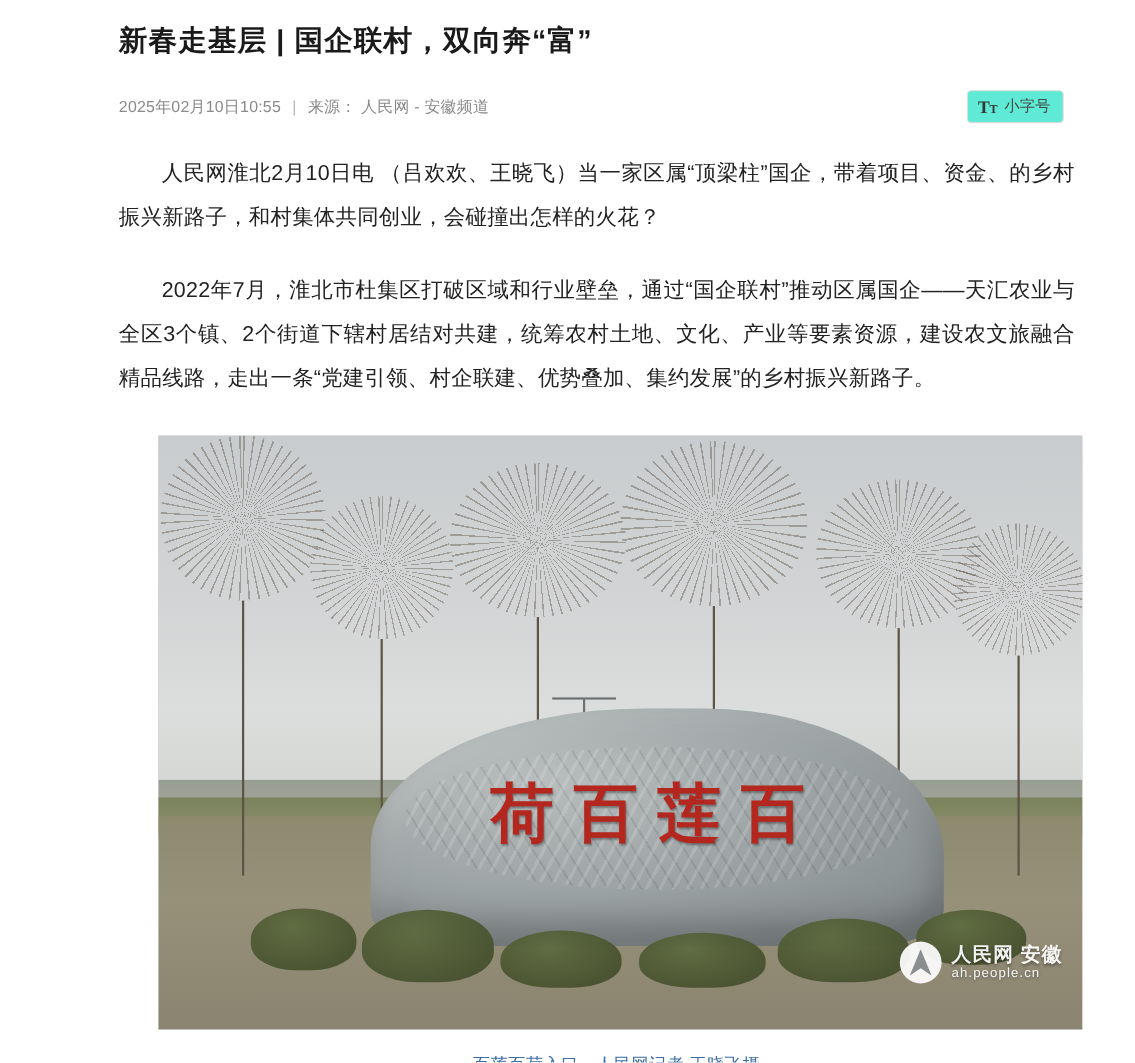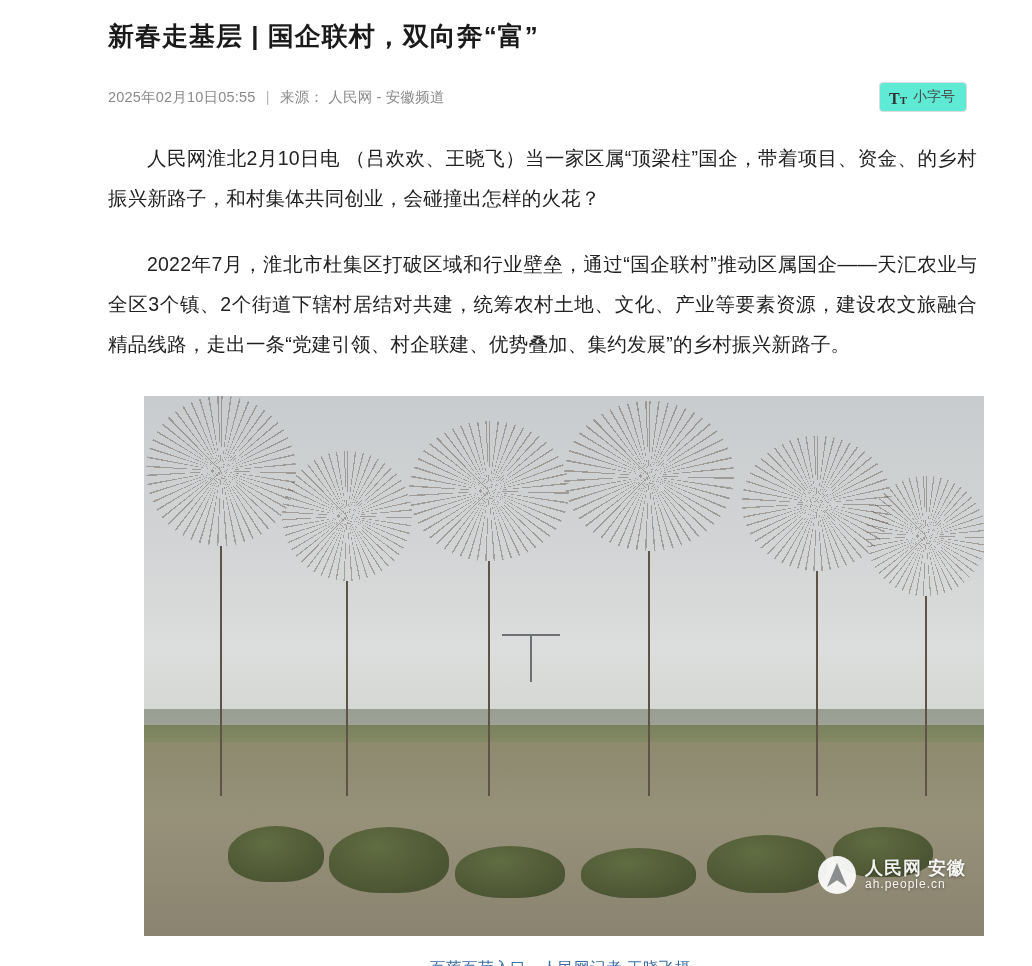--- a/index.html
+++ b/index.html
@@ -260,21 +260,21 @@
 </head>
 <body>
 
 <div class="page">
   <div class="article">
 
     <h1 class="headline">新春走基层 | 国企联村，双向奔“富”</h1>
 
     <div class="meta-row">
       <div class="meta-left">
-        <span>2025年02月10日05:55</span>
+        <span>2025年02月10日10:55</span>
         <span class="meta-sep">|</span>
         <span>来源：</span>
         <span>人民网 - 安徽频道</span>
       </div>
       <div class="fontsize-box">
         <span class="tt-icon">T<span class="small">T</span></span>
         <span>小字号</span>
       </div>
     </div>
 
@@ -302,20 +302,23 @@
           </div>
         <div class="tree" style="left:80%;height:225px;">
             <span class="crown" style="width:150px;height:135px;"></span>
           </div>
         <div class="tree" style="left:93%;height:200px;">
             <span class="crown" style="width:120px;height:120px;"></span>
           </div>
 
         <div class="lamp"></div>
 
+        <div class="stone">
+          <div class="stone-text">荷百莲百</div>
+        </div>
 
         <div class="shrub" style="left:10%;"></div>
         <div class="shrub" style="left:22%;bottom:8%;width:120px;height:66px;"></div>
         <div class="shrub" style="left:37%;bottom:7%;width:110px;height:52px;"></div>
         <div class="shrub" style="left:52%;bottom:7%;width:115px;height:50px;"></div>
         <div class="shrub" style="left:67%;bottom:8%;width:120px;height:58px;"></div>
         <div class="shrub" style="left:82%;bottom:11%;width:100px;height:50px;"></div>
 
         <div class="watermark">
           <span class="wm-circle"></span>

